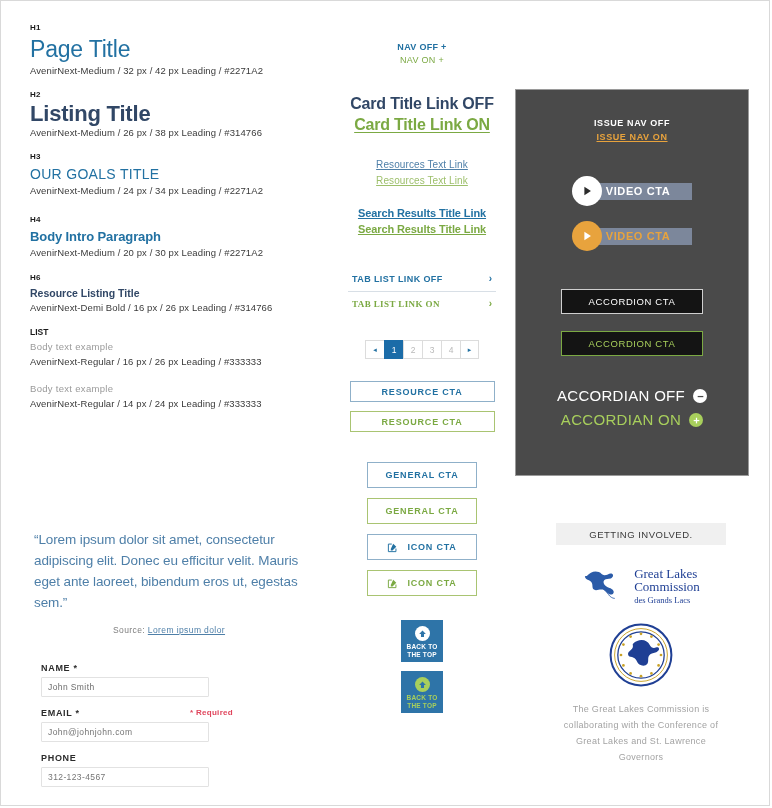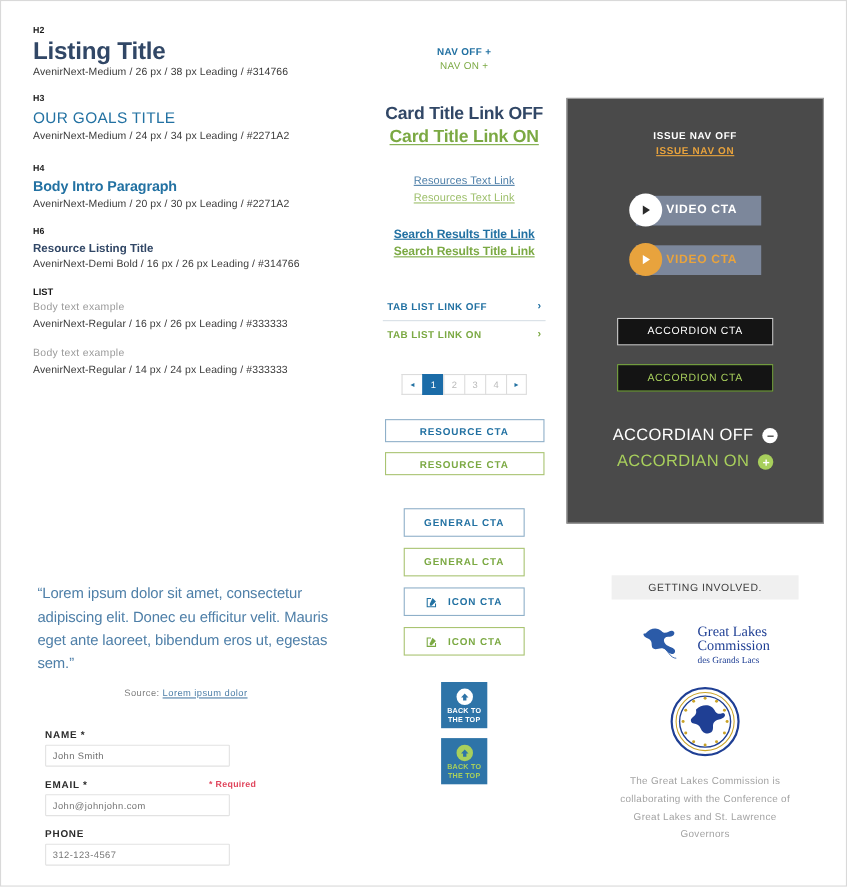--- a/index.html
+++ b/index.html
@@ -84,21 +84,21 @@
   .sr-on{font-size:11px;font-weight:bold;color:#7BA943;text-decoration:underline;line-height:16px;letter-spacing:-.1px;}
 
   .tablist{margin-top:30px;}
   .tabrow{
     display:flex;align-items:center;justify-content:space-between;
     width:148px;margin:0 auto;padding:6px 4px 7px 4px;box-sizing:border-box;
   }
   .tabrow.bordered{border-bottom:1px solid #d8dfe6;}
   .tabrow .label{font-size:9px;font-weight:bold;letter-spacing:.4px;}
   .tabrow.off .label{color:#2271A2;}
-  .tabrow.on .label{color:#7BA943;}
+  .tabrow.on .label{color:#7BA943;font-family:Liberation Serif, serif;}
   .tabrow .chev{font-size:10px;font-weight:bold;}
   .tabrow.off .chev{color:#2271A2;}
   .tabrow.on .chev{color:#7BA943;}
 
   
   .pager{display:flex;justify-content:center;margin-top:24px;}
   .pg{
     width:19px;height:19px;box-sizing:border-box;
     border:1px solid #dcdcdc;border-right:none;
     display:flex;align-items:center;justify-content:center;
@@ -140,21 +140,21 @@
   #dark{
     left:514px;top:88px;width:234px;height:387px;
     background:#4a4a4a;border:1px solid #9a9a9a;box-sizing:border-box;
     text-align:center;
   }
   .issue-off{font-size:9px;font-weight:bold;color:#ffffff;letter-spacing:.6px;line-height:14px;margin-top:26px;}
   .issue-on{font-size:9px;font-weight:bold;color:#E8A33D;letter-spacing:.6px;line-height:14px;text-decoration:underline;}
 
   .videorow{display:flex;align-items:center;justify-content:center;}
   .video-btn{
-    height:27px;display:flex;align-items:center;padding:0 22px 0 28px;
+    height:17px;display:flex;align-items:center;padding:0 22px 0 28px;
     font-size:11px;font-weight:bold;letter-spacing:.6px;box-sizing:border-box;
   }
   .video-btn.grey{background:#7C879B;color:#ffffff;}
   .video-btn.grey2{background:#7C879B;color:#E8A33D;}
   .play{
     width:30px;height:30px;border-radius:50%;
     display:flex;align-items:center;justify-content:center;margin-right:-24px;z-index:2;
   }
   .play.white{background:#ffffff;}
   .play.orange{background:#E8A33D;}
@@ -196,20 +196,25 @@
     margin-top:14px;font-size:9px;color:#a3a3a3;line-height:16px;letter-spacing:.3px;
   }
 </style>
 </head>
 <body>
 
 <div class="page">
 
   <div class="col" id="left">
 
+    <div class="typeblock">
+      <div class="tag">H1</div>
+      <div class="sample h1-sample">Page Title</div>
+      <div class="spec">AvenirNext-Medium / 32 px / 42 px Leading / #2271A2</div>
+    </div>
 
     <div class="typeblock">
       <div class="tag">H2</div>
       <div class="sample h2-sample">Listing Title</div>
       <div class="spec">AvenirNext-Medium / 26 px / 38 px Leading / #314766</div>
     </div>
 
     <div class="typeblock">
       <div class="tag">H3</div>
       <div class="sample h3-sample">OUR GOALS TITLE</div>

